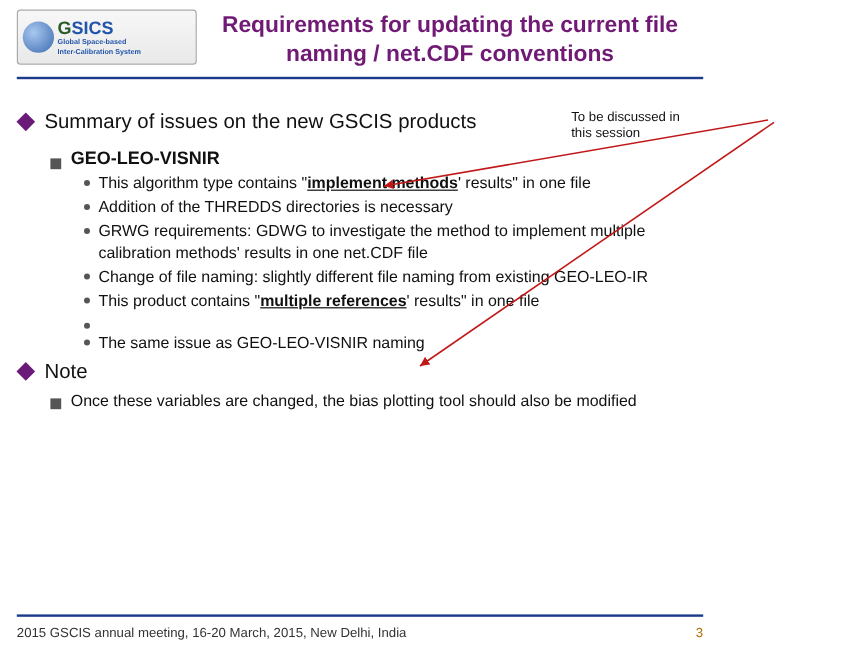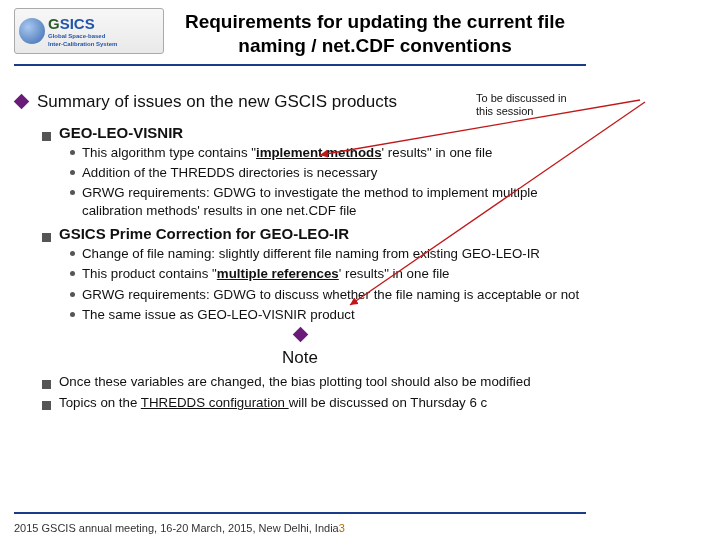--- a/index.html
+++ b/index.html
@@ -60,21 +60,21 @@
     font-size: 6px;
     color: #2255aa;
     font-weight: bold;
     margin-top: 2px;
   }
   .title {
     flex: 1;
     text-align: center;
     font-size: 19px;
     font-weight: bold;
-    color: #000000;
+    color: #701a75;
     padding: 2px 8px 0 8px;
     line-height: 1.25;
   }
   .content { padding-top: 26px; font-size: 14px; color: #111; }
   .row-sum {
     display: flex;
     align-items: flex-start;
     justify-content: space-between;
   }
   .diamond-item {
@@ -123,20 +123,21 @@
     top: 70px;
     left: 0;
     pointer-events: none;
   }
   .footer {
     position: absolute;
     bottom: 6px;
     left: 14px;
     right: 14px;
     display: flex;
+    justify-content: space-between;
     font-size: 11px;
     color: #333;
   }
   .footer .pg { color: #b36b00; }
   .hr2 {
     position: absolute;
     left: 14px; right: 14px; bottom: 26px;
     border-top: 2px solid #1a3a8a;
   }
 </style>
@@ -179,54 +180,45 @@
     </div>
     <div class="bullet-item">
       <div class="dot"></div>
       <span>Addition of the THREDDS directories is necessary</span>
     </div>
     <div class="bullet-item">
       <div class="dot"></div>
       <span>GRWG requirements: GDWG to investigate the method to implement multiple calibration methods' results in one net.CDF file</span>
     </div>
 
-    <div class="square-item">
-      <div class="square"></div>
-      <span>GSICS Prime Correction for GEO-LEO-IR</span>
-    </div>
     <div class="bullet-item">
       <div class="dot"></div>
       <span>Change of file naming: slightly different file naming from existing GEO-LEO-IR</span>
     </div>
     <div class="bullet-item">
       <div class="dot"></div>
       <span><span>This product contains "</span><b class="ul">multiple references</b><span>' results" in one file</span></span>
     </div>
     <div class="bullet-item">
       <div class="dot"></div>
-      <span>GRWG requirements: GDWG to discuss whether the file naming is acceptable or not</span>
-    </div>
-
-    <div class="bullet-item">
-      <div class="dot"></div>
-      <span>The same issue as GEO-LEO-VISNIR product</span>
-    </div>
-
-    <div class="diamond-item" style="margin-top:6px;flex-direction:column;">
+    </div>
+
+    <div class="bullet-item">
+      <div class="dot"></div>
+      <span>The same issue as GEO-LEO-VISNIR naming</span>
+    </div>
+
+    <div class="diamond-item" style="margin-top:6px;">
       <div class="diamond"></div>
       <span>Note</span>
     </div>
     <div class="note-block">
       <div class="square-item">
         <div class="square"></div>
         <span>Once these variables are changed, the bias plotting tool should also be modified</span>
-      </div>
-      <div class="square-item">
-        <div class="square"></div>
-        <span><span>Topics on the </span><span class="ul">THREDDS configuration </span><span>will be discussed on Thursday 6 c</span></span>
       </div>
     </div>
 
   </div>
 
   <svg class="arrows" width="720" height="400">
     <defs>
       <marker id="ah" markerWidth="8" markerHeight="8" refX="6" refY="3" orient="auto">
         <path d="M0,0 L6,3 L0,6 Z" fill="#c01818"></path>
       </marker>

